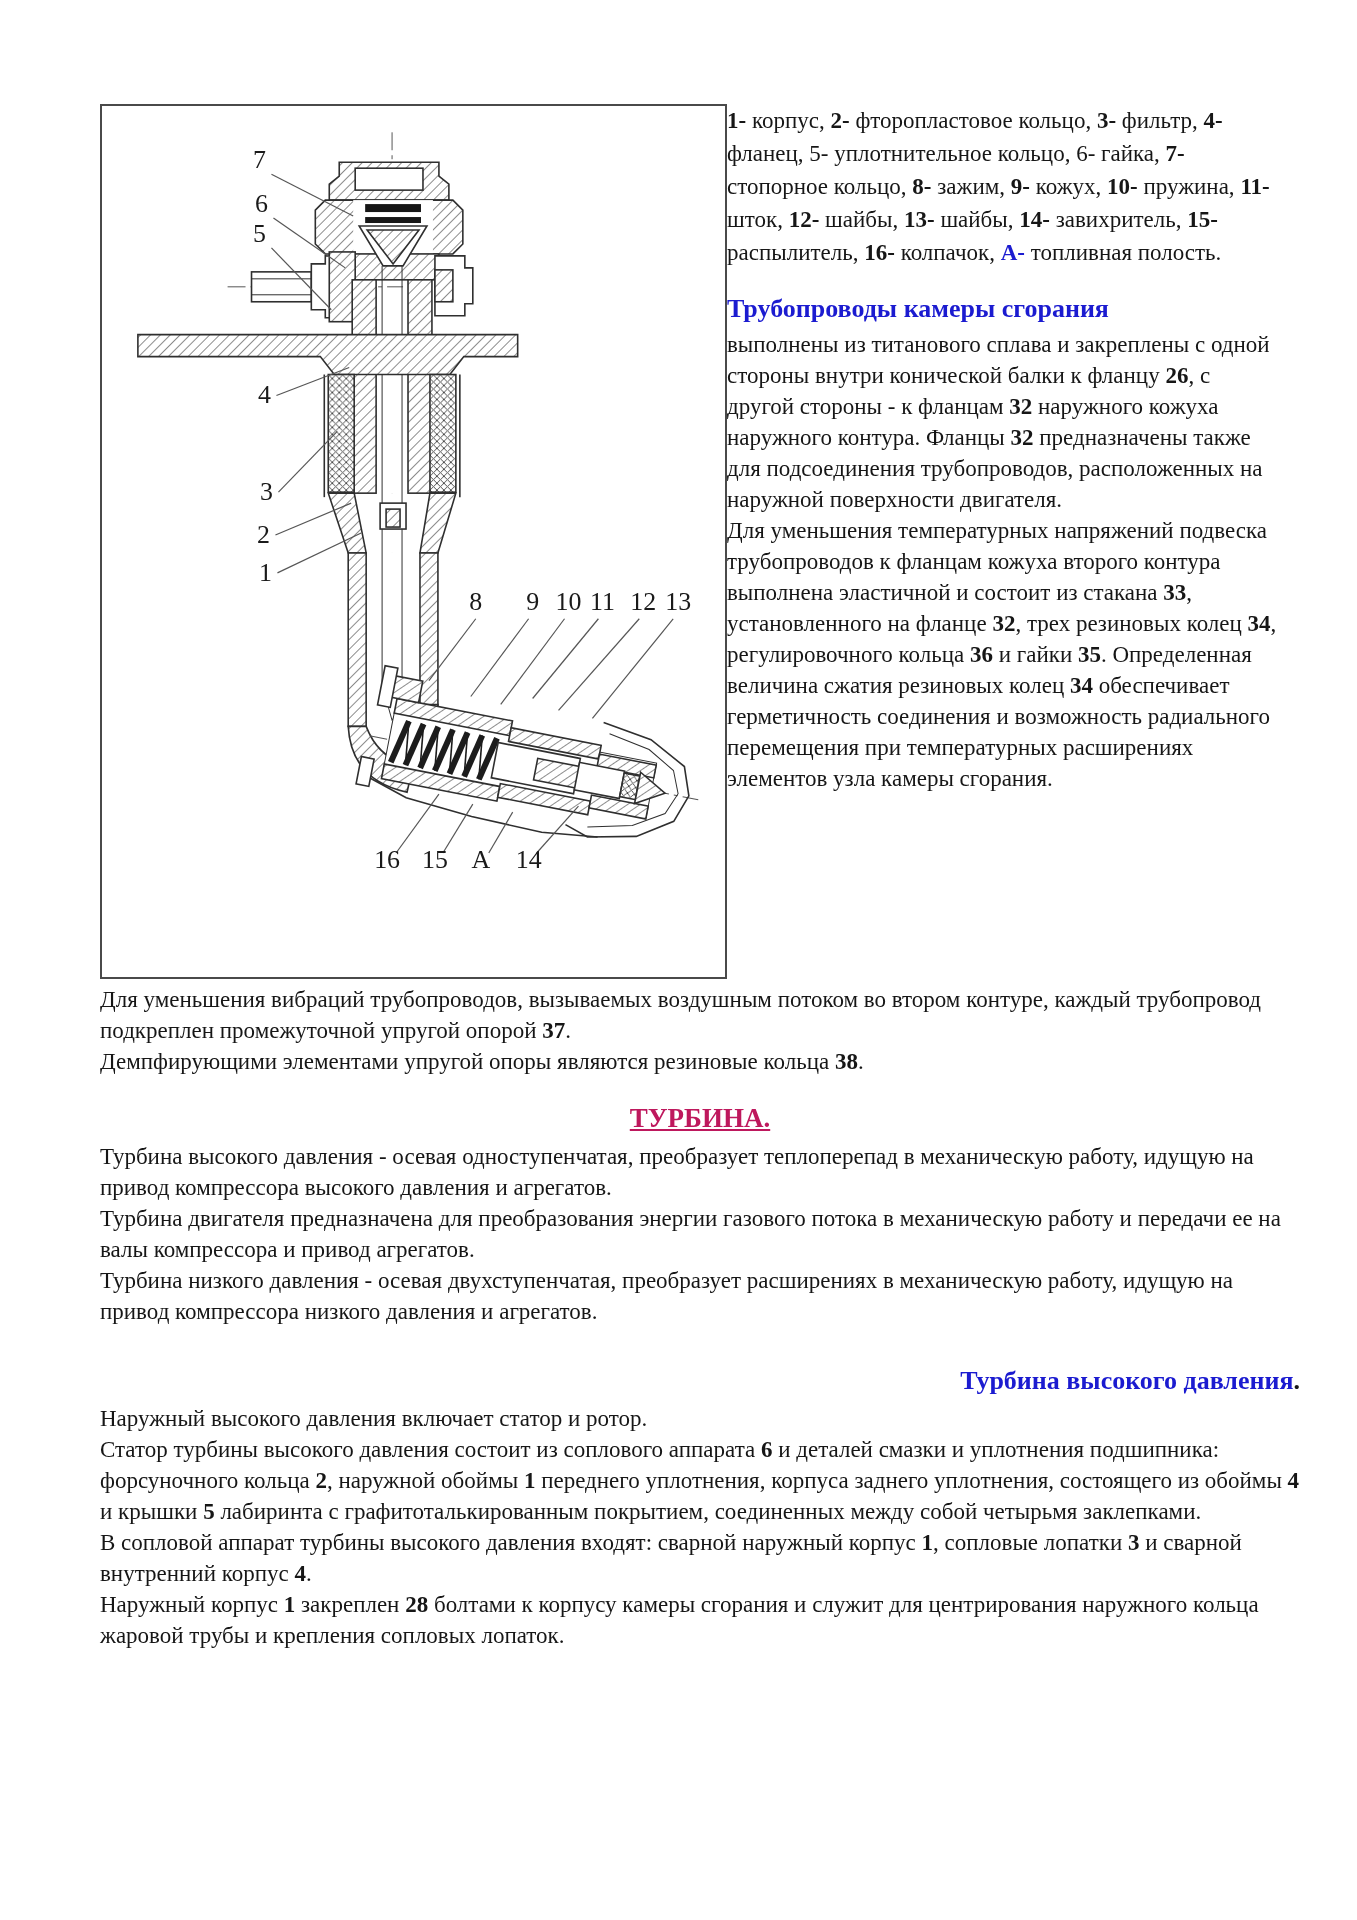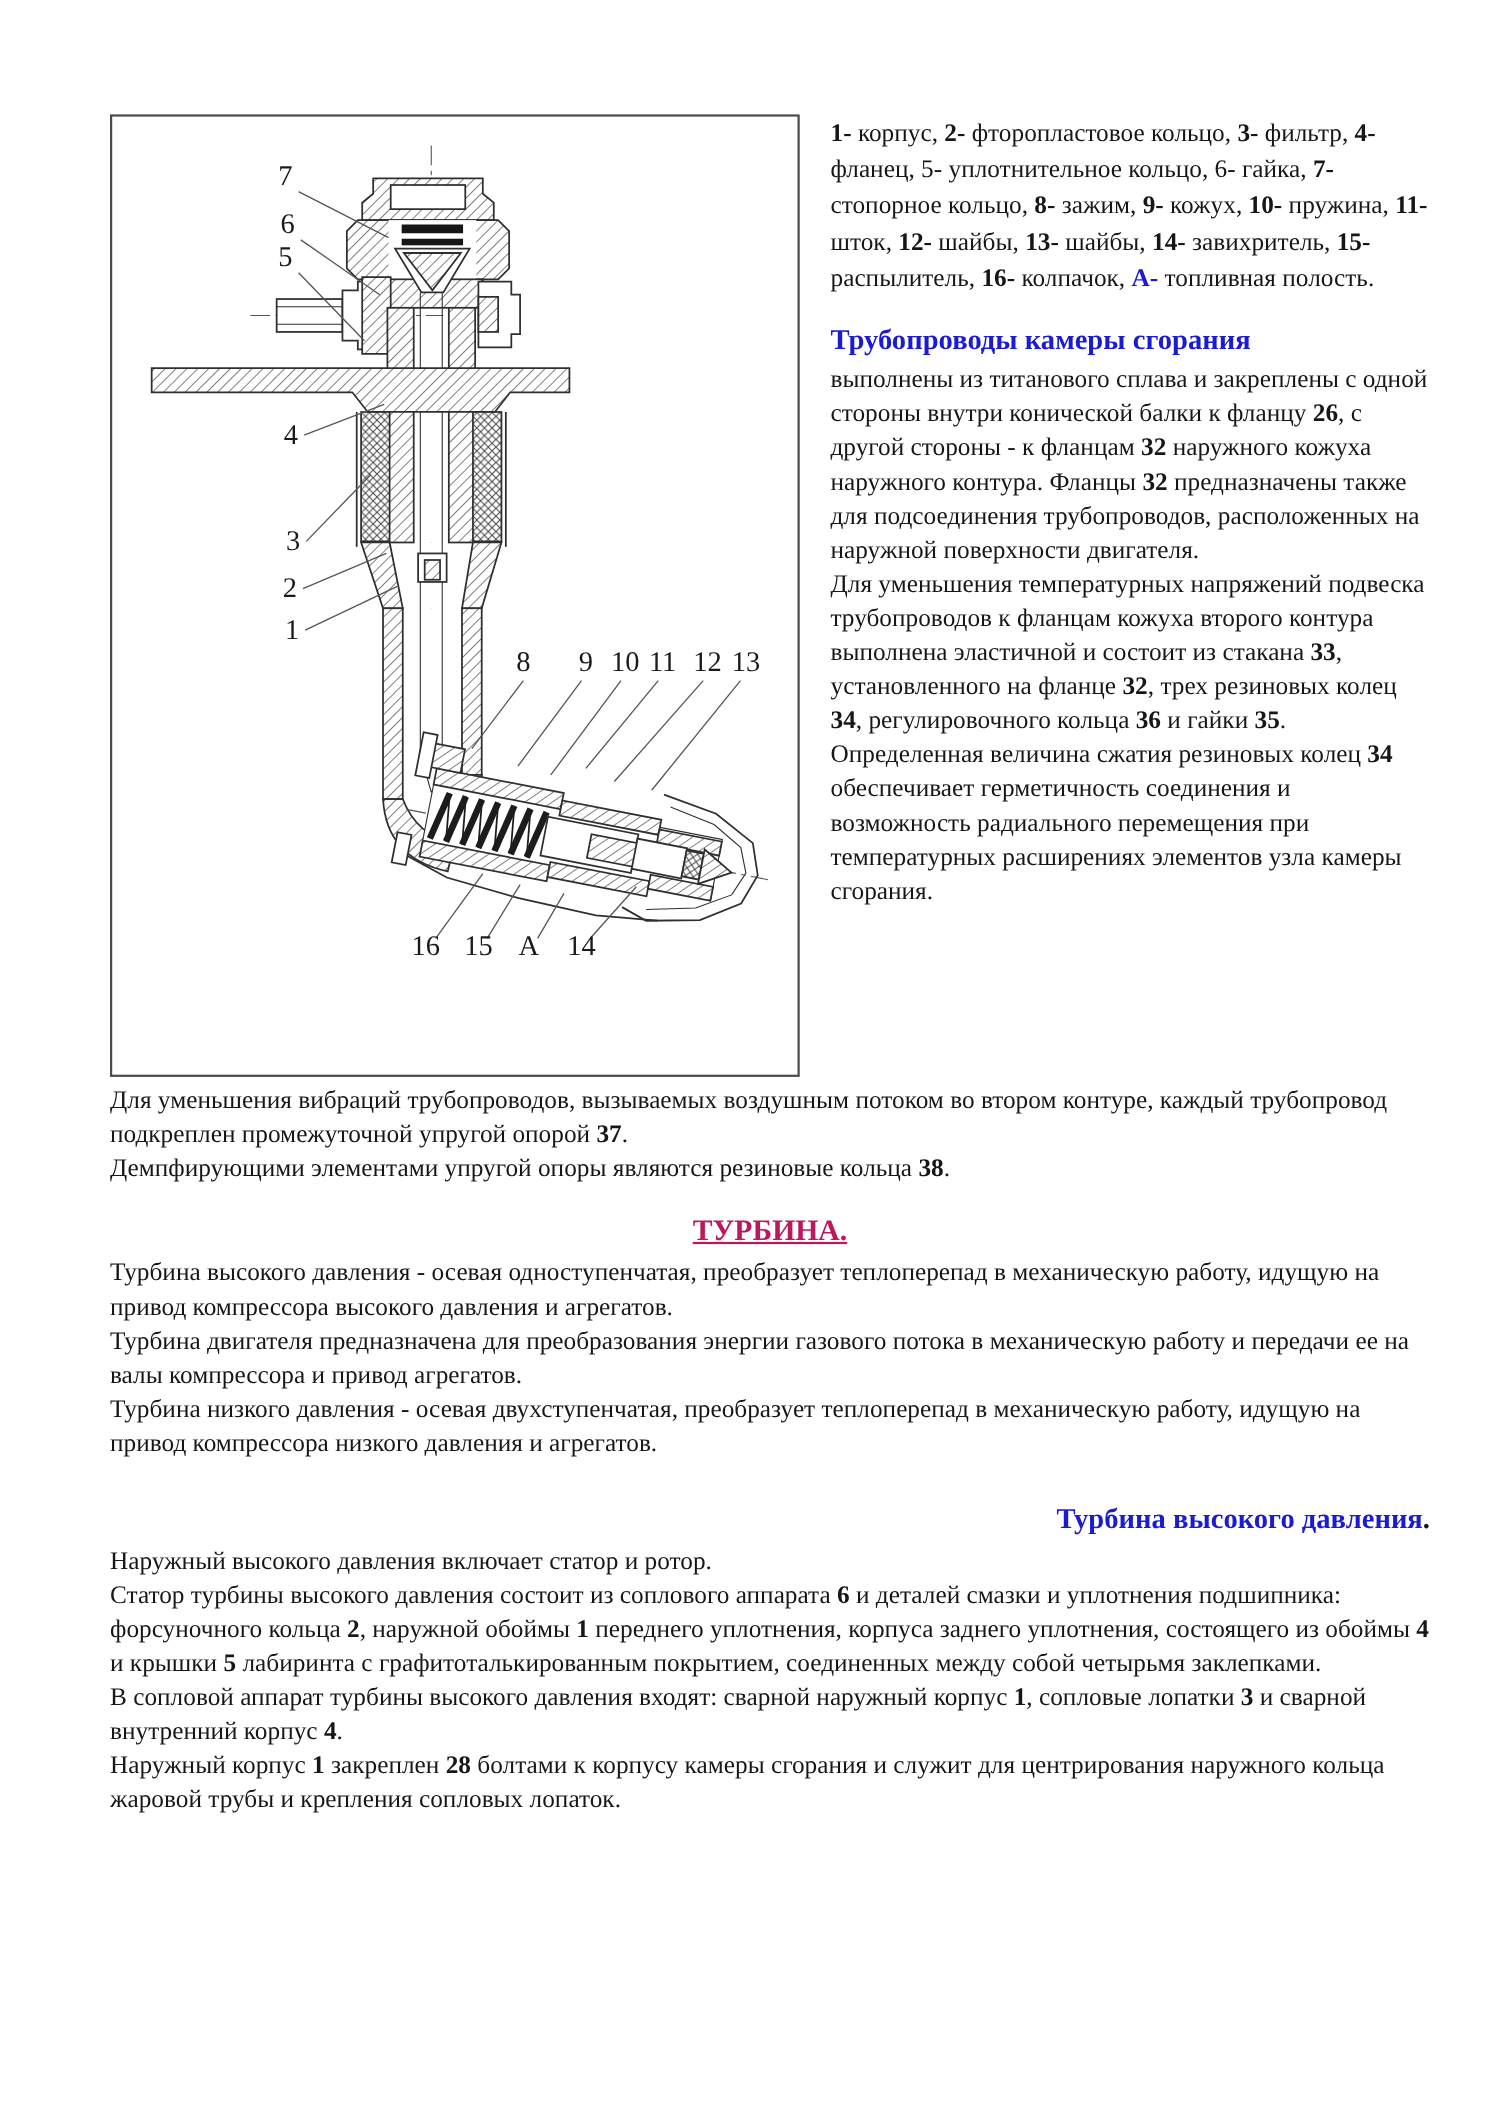--- a/index.html
+++ b/index.html
@@ -8,21 +8,21 @@
   .row{display:flex;align-items:flex-start;}
   .figure-box{box-sizing:border-box;width:627px;height:875px;border:2px solid #4a4a4a;background:#fff;flex:0 0 auto;}
   svg.fig{display:block;width:100%;height:100%;}
   .fig .p{stroke:#2f2f2f;stroke-width:1.6;}
   .fig .t{stroke:#2f2f2f;stroke-width:1;}
   .fig .cl{stroke:#555;stroke-width:1;stroke-dasharray:18 5 4 5;fill:none;}
   .fig .coil{stroke:#1c1c1c;stroke-width:6;}
   .fig .coilb{stroke:#1c1c1c;stroke-width:1.6;}
   .fig .leader{stroke:#565656;stroke-width:1.2;}
   .fig .callout{font:26px "Liberation Serif",serif;fill:#1a1a1a;text-anchor:middle;}
-  .right-col{margin-left:28px;width:552px;height:875px;font-size:23px;line-height:31px;}
+  .right-col{margin-left:0;width:552px;height:875px;font-size:23px;line-height:31px;}
   .right-col p{margin:0;}
   .caption{margin:14px 0 0 0;line-height:33px;}
   .pipes-heading{margin:24px 0 4px 0;font-size:26px;line-height:32px;font-weight:bold;color:#1b1bd0;}
   .below{margin-top:5px;font-size:23px;line-height:31px;}
   .below p{margin:0;}
   .h-turbina{margin:24px 0 4px 0;font-size:27px;line-height:34px;font-weight:bold;color:#be185d;text-align:center;}
   .h-turbina span{text-decoration:underline;}
   .sect{margin-top:6px;font-size:23px;line-height:31px;}
   .sect p{margin:0;}
   .h-hp{margin:38px 0 6px 0;font-size:26px;line-height:32px;font-weight:bold;text-align:right;}
@@ -199,21 +199,21 @@
   <div class="below">
     <p><span>Для уменьшения вибраций трубопроводов, вызываемых воздушным потоком во втором контуре, каждый трубопровод подкреплен промежуточной упругой опорой </span><span style="font-weight: bold;">37</span><span>.</span></p>
     <p><span>Демпфирующими элементами упругой опоры являются резиновые кольца </span><span style="font-weight: bold;">38</span><span>.</span></p>
   </div>
 
   <h2 class="h-turbina"><span>ТУРБИНА.</span></h2>
 
   <div class="sect">
     <p><span>Турбина высокого давления - осевая одноступенчатая, преобразует теплоперепад в механическую работу, идущую на привод компрессора высокого давления и агрегатов.</span></p>
     <p><span>Турбина двигателя  предназначена для преобразования энергии газового потока в механическую работу и передачи ее на валы компрессора и привод агрегатов.</span></p>
-    <p><span>Турбина  низкого давления - осевая двухступенчатая, преобразует теплоперепад в механическую работу, идущую на привод компрессора низкого давления и агрегатов.</span></p>
+    <p><span>Турбина  низкого давления - осевая двухступенчатая, преобразует расширениях в механическую работу, идущую на привод компрессора низкого давления и агрегатов.</span></p>
   </div>
 
   <h3 class="h-hp"><span class="blue">Турбина высокого давления</span><span class="blk">.</span></h3>
 
   <div class="sect">
     <p><span>Наружный высокого давления включает статор и ротор.</span></p>
     <p><span>Статор турбины высокого давления состоит из соплового аппарата </span><span style="font-weight: bold;">6</span><span> и деталей смазки и уплотнения подшипника: форсуночного кольца </span><span style="font-weight: bold;">2</span><span>, наружной обоймы </span><span style="font-weight: bold;">1</span><span> переднего уплотнения, корпуса заднего уплотнения, состоящего из обоймы </span><span style="font-weight: bold;">4</span><span> и крышки </span><span style="font-weight: bold;">5</span><span> лабиринта с графитоталькированным покрытием, соединенных между собой четырьмя заклепками.</span></p>
     <p><span>В сопловой аппарат турбины высокого давления  входят: сварной наружный корпус </span><span style="font-weight: bold;">1</span><span>, сопловые лопатки </span><span style="font-weight: bold;">3</span><span> и сварной внутренний корпус </span><span style="font-weight: bold;">4</span><span>.</span></p>
     <p><span>Наружный корпус </span><span style="font-weight: bold;">1</span><span> закреплен </span><span style="font-weight: bold;">28</span><span> болтами к корпусу камеры сгорания и служит для центрирования наружного кольца жаровой трубы и крепления сопловых лопаток.</span></p>
   </div>

